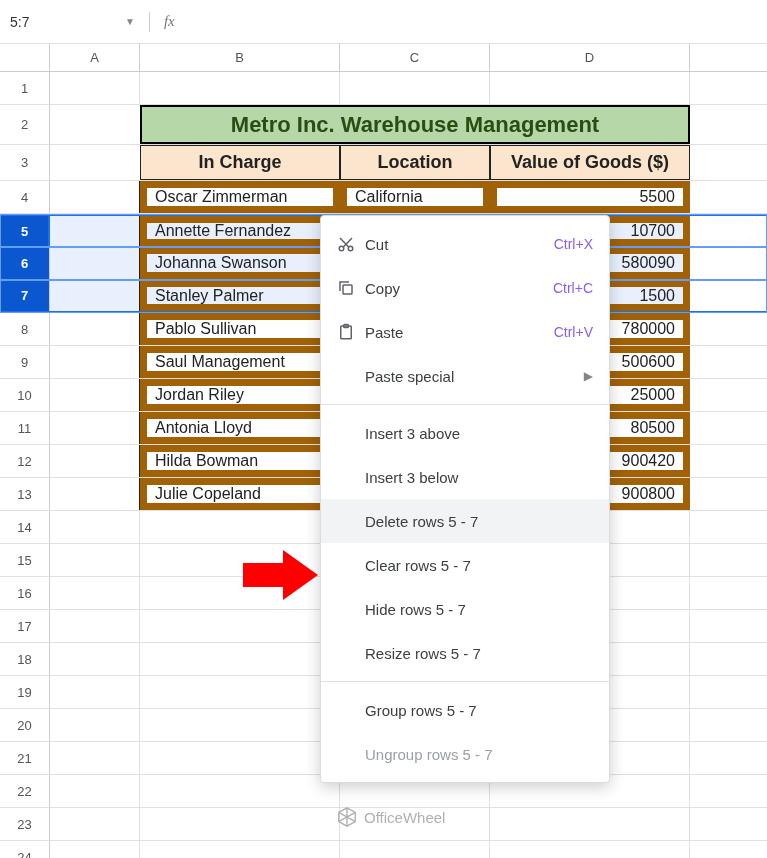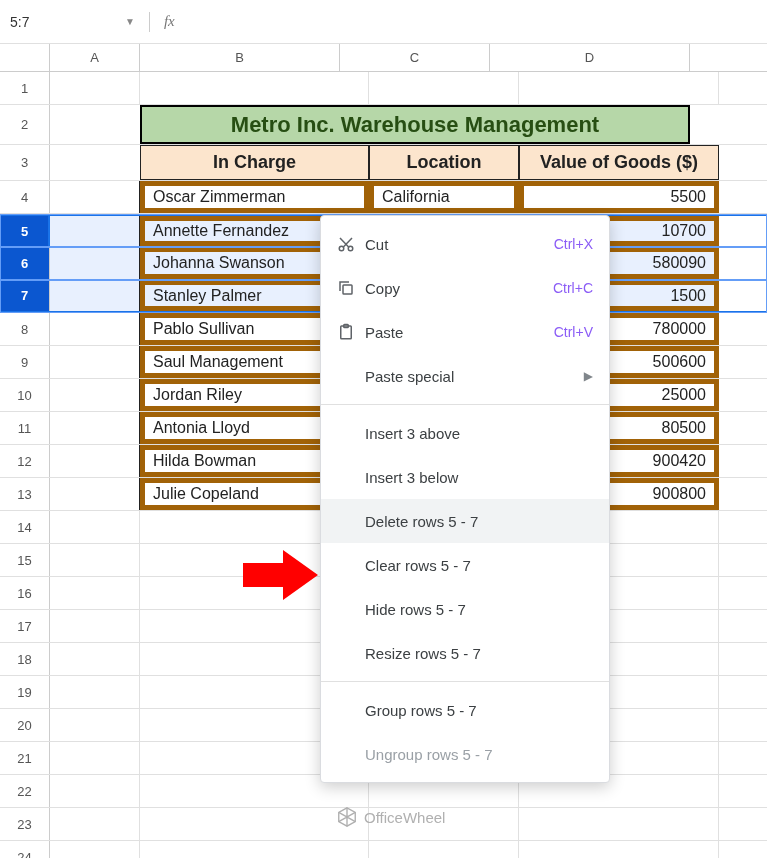--- a/index.html
+++ b/index.html
@@ -23,27 +23,27 @@
 
 .row { display: flex; height: 33px; border-bottom: 1px solid #e0e0e0; position: relative; }
 .row-header { width: 50px; border-right: 1px solid #ccc; display: flex; align-items: center; justify-content: center; font-size: 13px; color: #555; background: #fff; }
 .row.selected .row-header { background: #0b57d0; color: #fff; font-weight: 600; }
 .row.selected .cell { background: #e8f0fe; }
 .row.selected-first { border-top: 2px solid #1a73e8; }
 .row.selected-last-border { border-bottom: 2px solid #1a73e8; }
 
 .cell { border-right: 1px solid #e0e0e0; display: flex; align-items: center; padding: 0 8px; font-size: 16px; color: #222; overflow: hidden; white-space: nowrap; }
 .cell.col-A { width: 90px; }
-.cell.col-B { width: 229px; }
+.cell.col-B { width: 200px; }
 .cell.col-C { width: 150px; padding-left: 8px; }
 .cell.col-D { width: 200px; justify-content: flex-end; }
 
 .title-cell { grid-column: span 3; background: #b6d7a8; color: #274e13; font-weight: 700; font-size: 22px; display: flex; align-items: center; justify-content: center; border: 2px solid #000000; }
 .header-cell { background: #fce5cd; color: #222; font-weight: 700; font-size: 18px; text-align: center; justify-content: center; border: 1px solid #222; }
-.data-cell { border: 5px solid #a16207; text-align: right; }
+.data-cell { border: 7px solid #a16207; text-align: right; }
 
 .title-row .cell.col-A { border: none; }
 .header-row .cell.col-A { border: none; }
 .data-row .cell.col-A { border-right: 1px solid #222; }
 
 .merged-title { width: 550px; }
 
 
 .context-menu {
   position: absolute;

